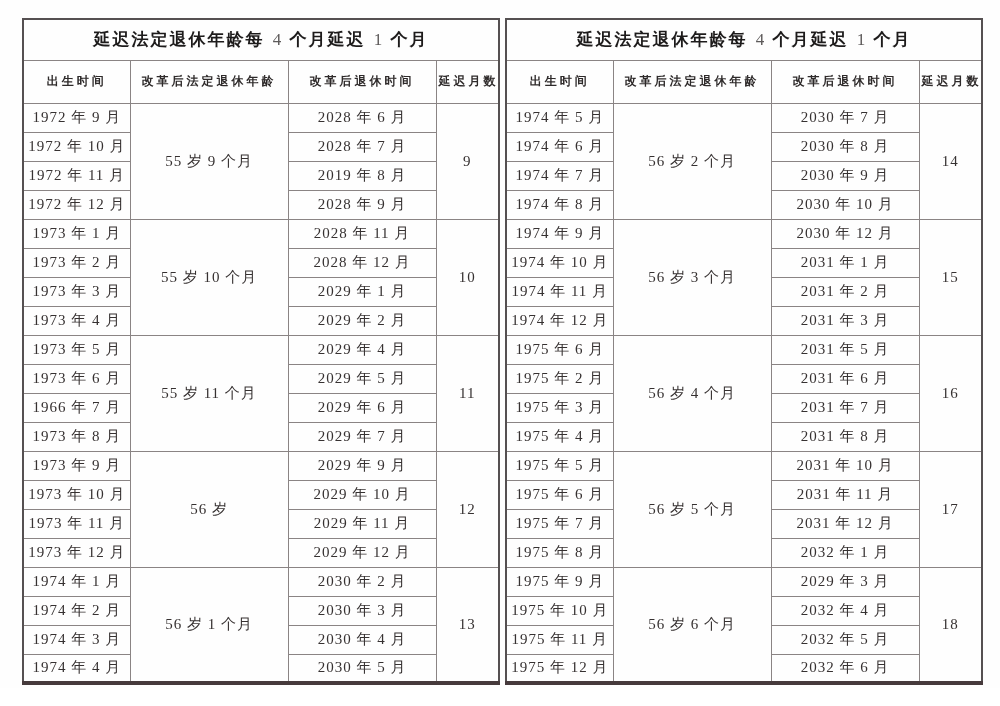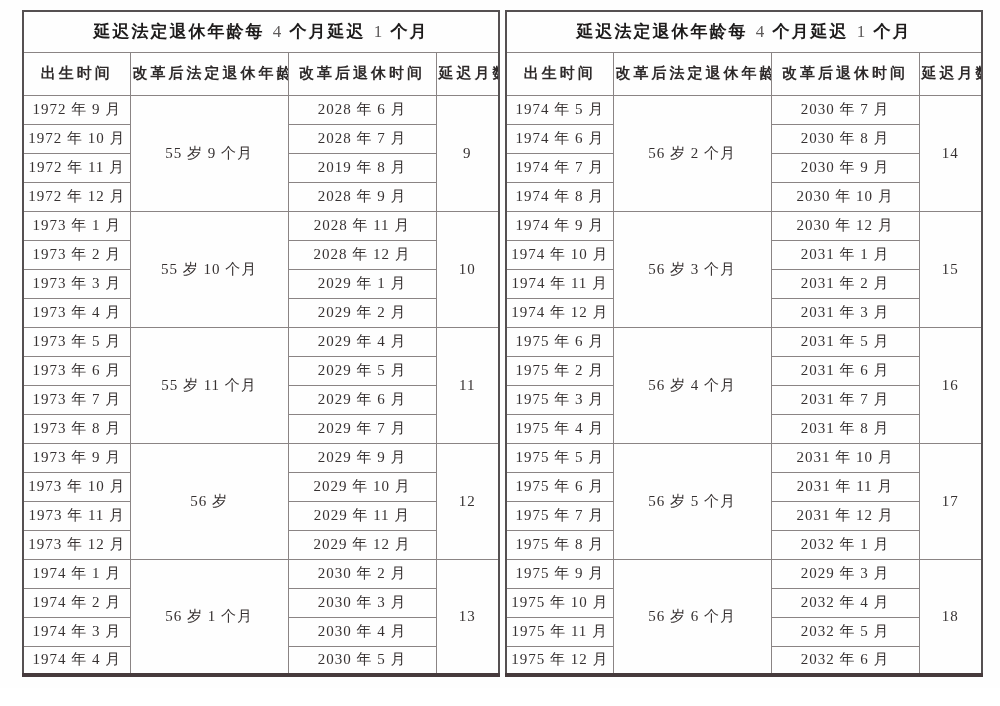--- a/index.html
+++ b/index.html
@@ -4,21 +4,21 @@
 <style>
   * { box-sizing: border-box; }
   html, body { margin: 0; padding: 0; }
   body {
     width: 1000px; height: 706px;
     background: #ffffff;
     font-family: "Liberation Serif", "DejaVu Serif", serif;
   }
   .page {
     width: 1000px; height: 688px;
-    padding: 10px 21px 20px 22px;
+    padding: 18px 21px 20px 22px;
     background: #fefefe;
   }
   .tables {
     display: flex;
     gap: 5px;
   }
   table.retire-table {
     border-collapse: collapse;
     table-layout: fixed;
     width: 476px;
@@ -43,21 +43,21 @@
     letter-spacing: 2px;
   }
   th.title-cell .num {
     font-weight: normal;
     color: #5d5a5a;
     padding: 0 2px;
     letter-spacing: 0;
   }
   th.col-header {
     height: 43px;
-    font-size: 15px;
+    font-size: 12px;
     font-weight: bold;
     color: #2e2a2a;
     letter-spacing: 3px;
   }
   td.cell {
     height: 29px;
     font-size: 15px;
     color: #363131;
     letter-spacing: 1px;
   }
@@ -129,21 +129,21 @@
             <td class="cell birth-cell">1973 年 5 月</td>
             <td rowspan="4" class="cell age-cell">55 岁 11 个月</td>
             <td class="cell retirement-cell">2029 年 4 月</td>
             <td rowspan="4" class="cell delay-cell">11</td>
           </tr>
           <tr>
             <td class="cell birth-cell">1973 年 6 月</td>
             <td class="cell retirement-cell">2029 年 5 月</td>
           </tr>
           <tr>
-            <td class="cell birth-cell">1973 年 7 月</td>
+            <td class="cell birth-cell">1966 年 7 月</td>
             <td class="cell retirement-cell">2029 年 6 月</td>
           </tr>
           <tr>
             <td class="cell birth-cell">1973 年 8 月</td>
             <td class="cell retirement-cell">2029 年 7 月</td>
           </tr>
           <tr>
             <td class="cell birth-cell">1973 年 9 月</td>
             <td rowspan="4" class="cell age-cell">56 岁</td>
             <td class="cell retirement-cell">2029 年 9 月</td>

